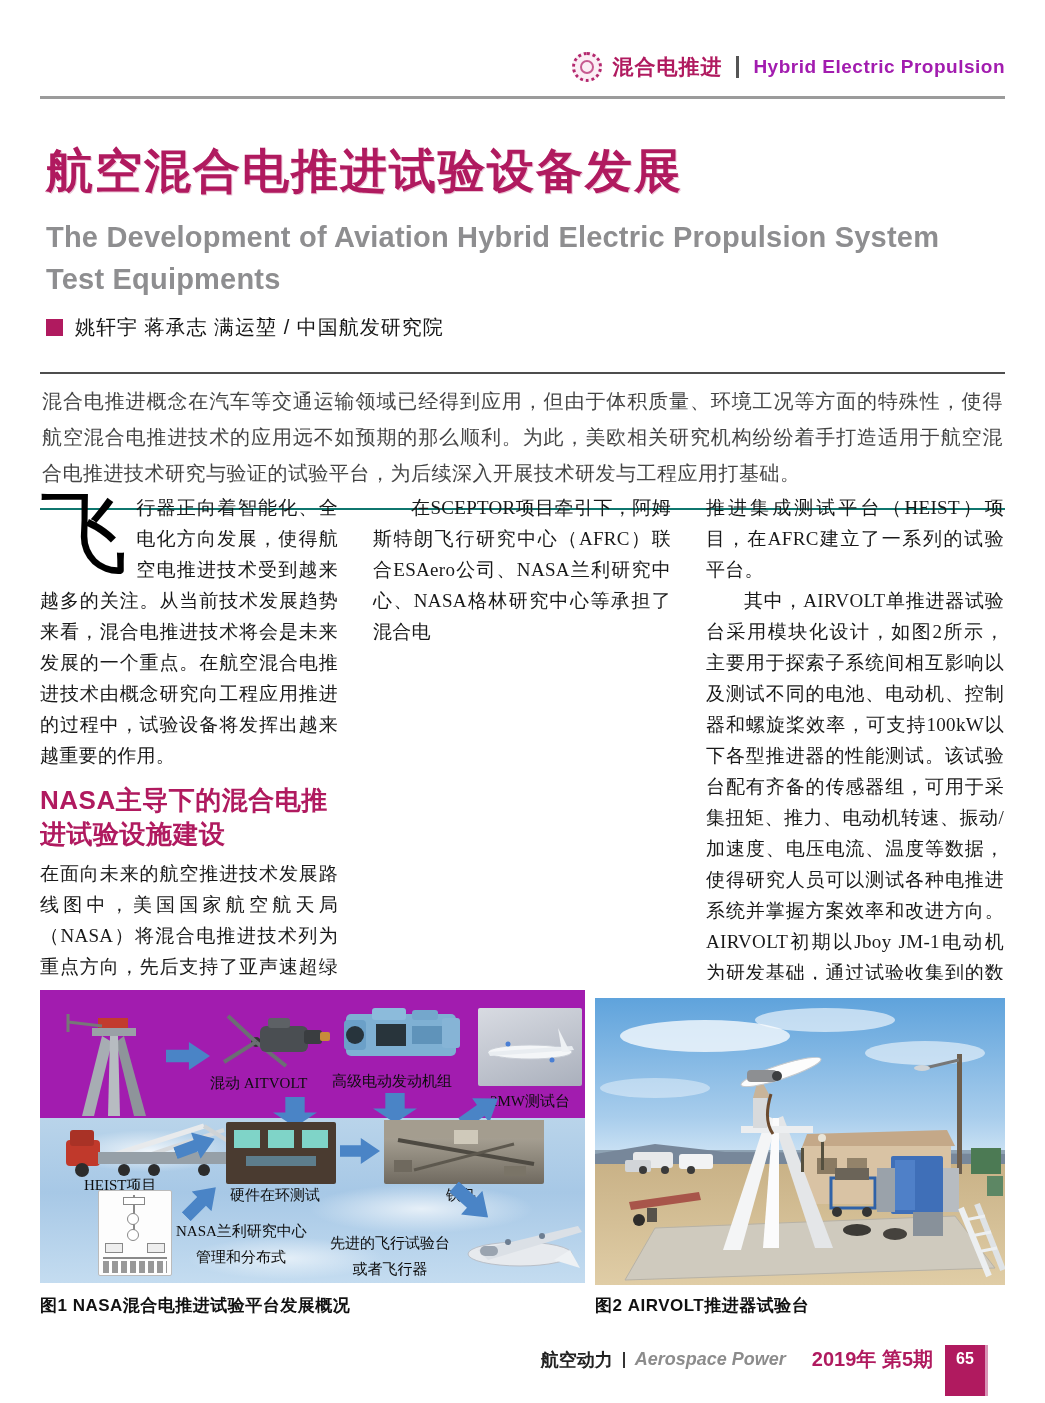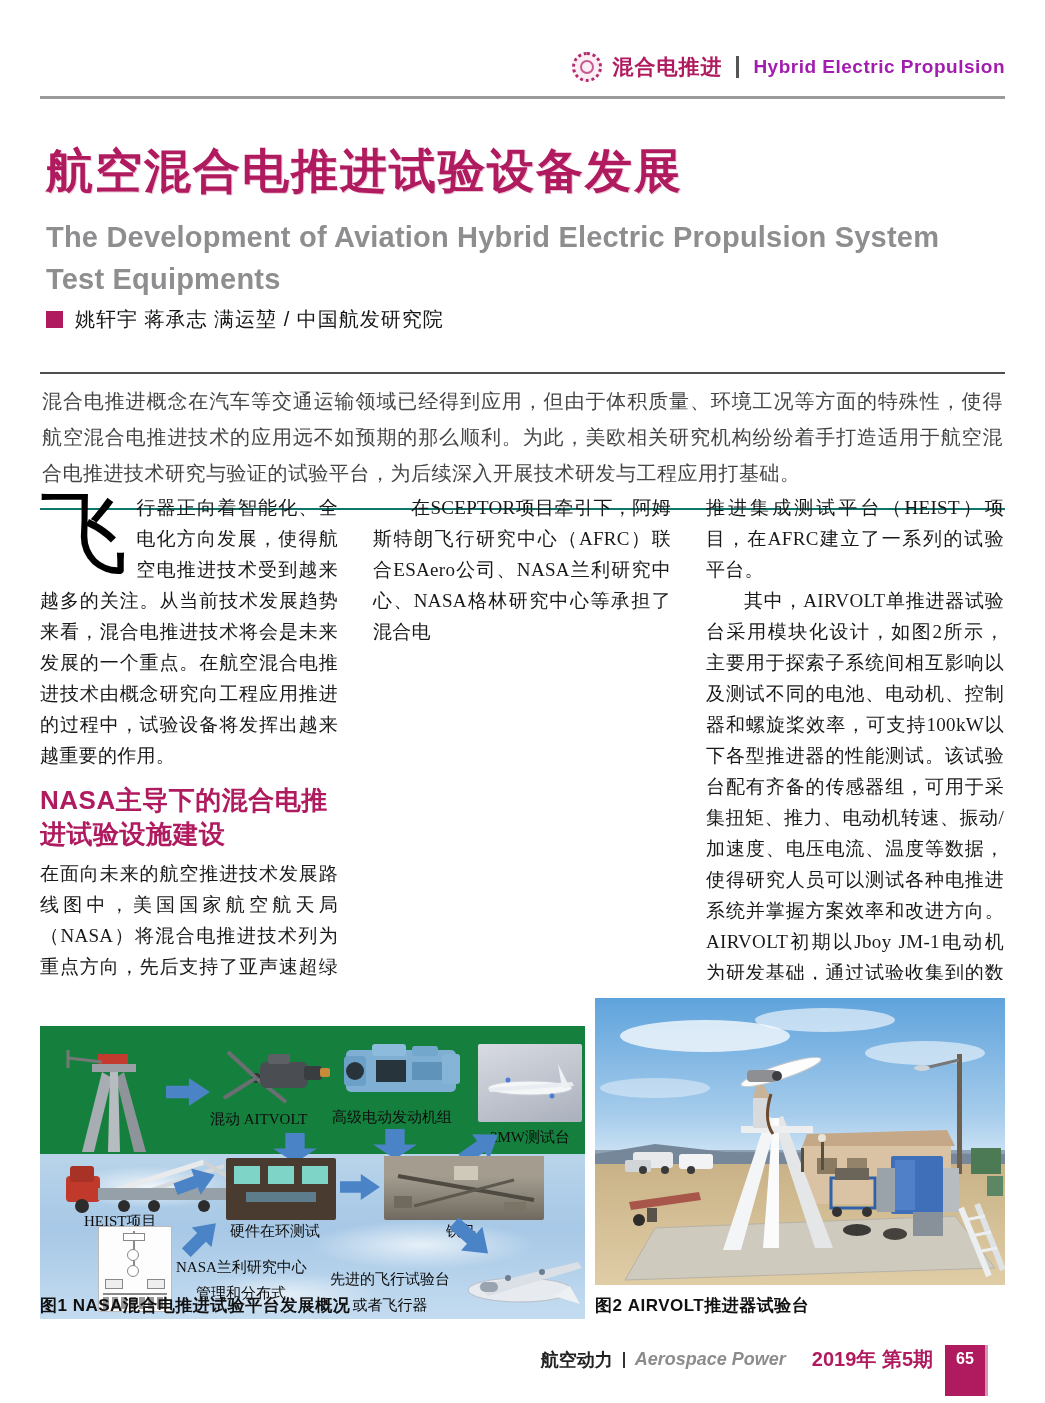--- a/index.html
+++ b/index.html
@@ -26,21 +26,21 @@
 
   
   .title-cn {
     position:absolute; top:140px; left:46px; font-size:47px; font-weight:bold;
     color:#b01a5f; letter-spacing:2px; text-shadow:1px 1px 0 rgba(176,26,95,.25);
   }
   .title-en {
     position:absolute; top:216px; left:46px; width:950px;
     font-size:29px; font-weight:bold; color:#8e8e90; line-height:42px; letter-spacing:0.2px;
   }
-  .byline { position:absolute; top:306px; left:46px; display:flex; align-items:center; gap:12px; }
+  .byline { position:absolute; top:314px; left:46px; display:flex; align-items:center; gap:12px; }
   .byline-square { width:17px; height:17px; background:#b01a5f; }
   .byline-text { font-size:20px; color:#151515; letter-spacing:1px; }
 
   
   .abstract {
     position:absolute; top:372px; left:40px; width:965px;
     border-top:2px solid #4e4e4e; border-bottom:2px solid #0f766e;
     padding:9px 2px 17px 2px;
   }
   .abstract p {
@@ -62,21 +62,21 @@
   .dropcap {
     float:left; font-family:"Liberation Serif", serif; font-size:88px; line-height:76px;
     padding:4px 8px 0 0; color:#000; font-weight:400;
   }
   .sec-heading {
     font-size:26px; font-weight:bold; color:#b01a5f; line-height:34px;
     margin:12px 0 7px 0; letter-spacing:0.5px;
   }
 
   
-  .fig1 { position:absolute; top:1026px; left:40px; width:545px; height:293px; background:#15803d; }
+  .fig1 { position:absolute; top:990px; left:40px; width:545px; height:293px; background:#a21caf; }
   .fig1-sky {
     position:absolute; left:0; right:0; top:128px; bottom:0;
     background:
       radial-gradient(ellipse 120px 30px at 20% 20%, rgba(255,255,255,.8), rgba(255,255,255,0) 70%),
       radial-gradient(ellipse 160px 35px at 70% 55%, rgba(255,255,255,.7), rgba(255,255,255,0) 70%),
       radial-gradient(ellipse 140px 30px at 45% 85%, rgba(255,255,255,.6), rgba(255,255,255,0) 70%),
       linear-gradient(180deg,#b9d4ea 0%, #a7c8e6 45%, #c4dcf0 100%);
   }
   .fig-item { position:absolute; }
   .fig-label {

